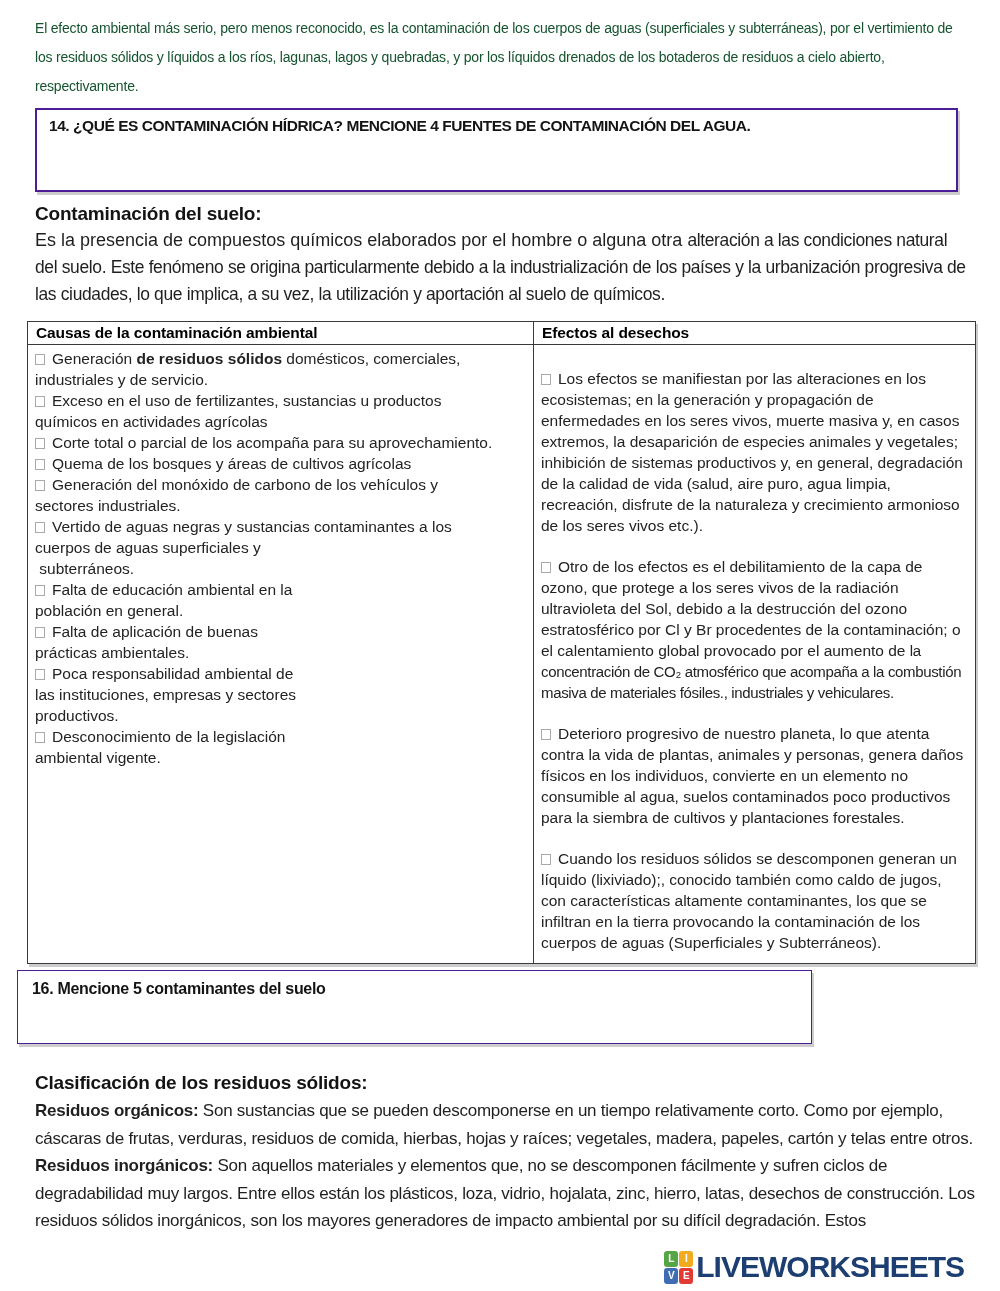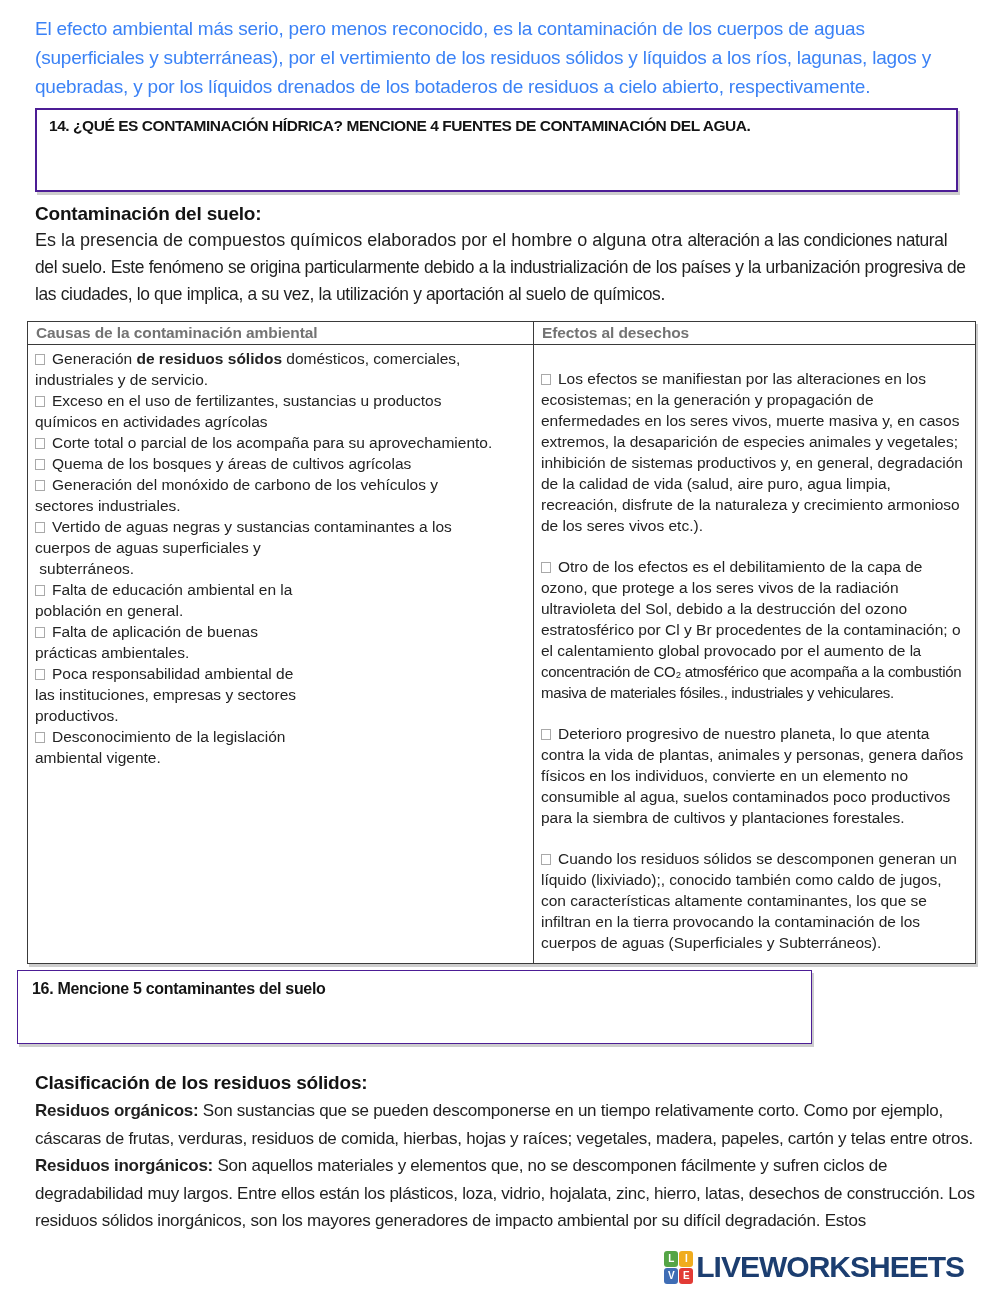--- a/index.html
+++ b/index.html
@@ -7,21 +7,21 @@
   body { font-family:"Liberation Sans", sans-serif; color:#1f1f1f; }
   .page {
     position:relative; width:1000px; height:1291px; margin:0 auto;
     background:#ffffff; overflow:hidden;
     padding:14px 42px 0 35px;
   }
   .b { font-weight:bold; }
   .alt { letter-spacing:-0.35px; font-size:0.97em; }
 
   .intro {
-    font-size:19px; line-height:29px; color:#3b82f6;
+    font-size:14px; line-height:29px; color:#14532d;
     width:930px; letter-spacing:-0.2px;
   }
 
   .answer-box {
     border:2px solid #4c1d95;
     box-shadow:2px 3px 0 rgba(145,145,145,0.45);
     background:#fff;
   }
   .q14-box {
     margin-top:7px; width:923px; min-height:84px;
@@ -48,21 +48,21 @@
 
   table.env-table {
     margin-left:-8px; margin-top:13px;
     width:948px; border-collapse:collapse;
     table-layout:fixed;
     box-shadow:2px 3px 0 rgba(145,145,145,0.45);
   }
   table.env-table, .env-table th, .env-table td { border:1.7px solid #3a3a3a; }
   .env-table th {
     text-align:left; font-size:15.5px; font-weight:bold;
-    padding:2px 8px; color:#737373; letter-spacing:-0.1px;
+    padding:2px 8px; color:#000000; letter-spacing:-0.1px;
   }
   .env-table col.c-left { width:506px; }
   .env-table col.c-right { width:442px; }
   .env-table td {
     vertical-align:top; padding:3px 7px 10px 7px;
     font-size:15.5px; line-height:21px; color:#232323;
   }
   .cell-causes { height:460px; }
   .bullet-item { white-space:pre-line; }
   .effects-list .bullet-item { margin-top:20px; }

